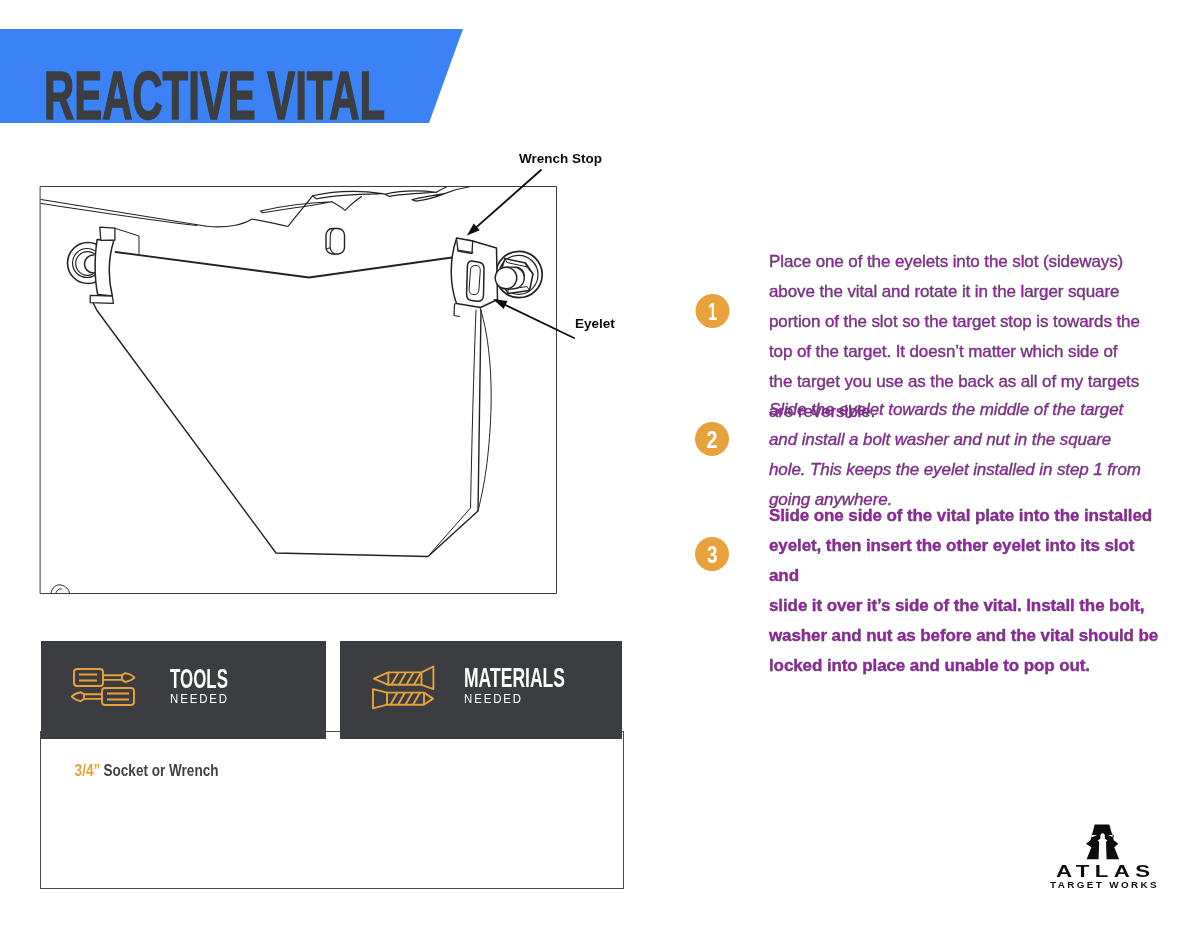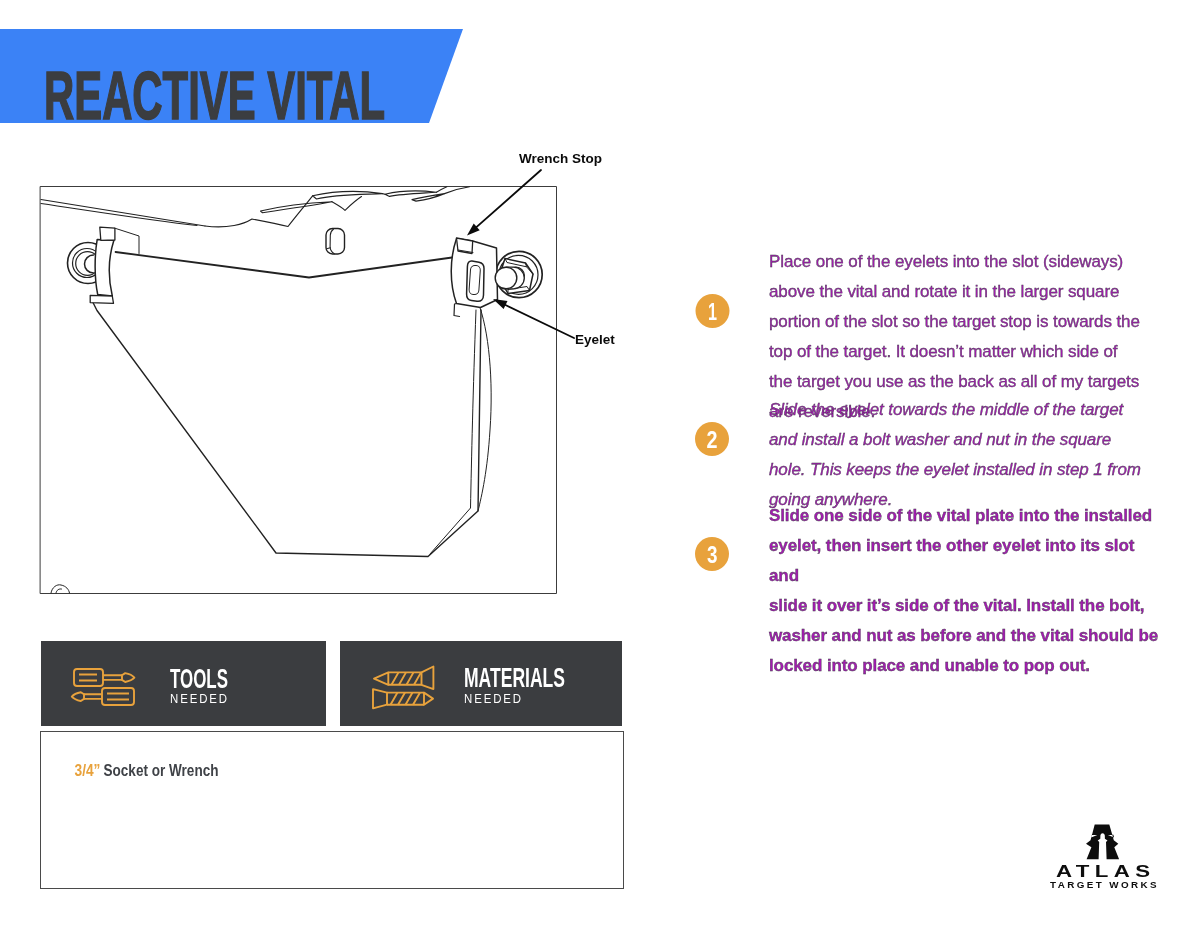--- a/index.html
+++ b/index.html
@@ -5,21 +5,21 @@
   html,body{margin:0;padding:0;background:#ffffff;}
   body{width:1200px;height:927px;position:relative;overflow:hidden;
        font-family:"Liberation Sans",sans-serif;}
   .banner{position:absolute;left:0;top:29px;width:463px;height:94px;
           background:#3b82f6;
           clip-path:polygon(0 0,100% 0,calc(100% - 34px) 100%,0 100%);}
   .step{position:absolute;left:769px;width:390px;color:#a21caf;
         font-size:17px;line-height:30px;letter-spacing:-0.1px;
         -webkit-text-stroke:0.35px #3F4247;}
   .lbl{position:absolute;color:#0b0b0b;font-weight:bold;font-size:13.5px;}
-  .darkbox{position:absolute;background:#3B3D40;height:85px;top:641px;}
+  .darkbox{position:absolute;background:#3B3D40;height:98px;top:641px;}
   .whitebox{position:absolute;left:40px;top:731px;width:582px;height:156px;
             border:1px solid #4a4a4a;background:#fff;}
   .bottomtxt{position:absolute;}
 </style>
 </head>
 <body>
 
 <div class="banner">
   <svg width="463" height="126">
     <text x="44" y="90" font-family="Liberation Sans, sans-serif" font-weight="bold" font-size="69" fill="#3B3D40" stroke="#3B3D40" stroke-width="1.6" textLength="341" lengthAdjust="spacingAndGlyphs">REACTIVE VITAL</text>
@@ -119,21 +119,21 @@
     <path d="M1094.7,824.6 L1109.3,824.6 L1112.4,835.3 L1113.8,840.2 L1118.3,843.8 L1114.3,847.3 L1119.1,859.3 L1086.6,859.3 L1091.4,847.3 L1086,843.8 L1090.5,840.2 L1091.9,835.3 Z
              M1098.6,859.3 L1099.2,842 L1097.7,840.6 L1100.3,838.7 L1100.4,835.4 C1100.7,834.1 1101.5,833.4 1102.6,833.3 C1103.7,833.4 1104.5,834.1 1104.8,835.4 L1104.9,838.7 L1107.5,840.6 L1106,842 L1106.6,859.3 Z
              M1091.8,834.7 L1097.3,835 L1091.1,837.6 Z
              M1113.4,834.7 L1107.9,835 L1114.1,837.6 Z" fill-rule="evenodd"></path>
     <text x="1056" y="877" font-family="Liberation Sans, sans-serif" font-weight="bold" font-size="16.5" letter-spacing="4" textLength="99.5" lengthAdjust="spacingAndGlyphs">ATLAS</text>
     <text x="1050" y="887.5" font-family="Liberation Sans, sans-serif" font-weight="bold" font-size="9" letter-spacing="2.2" textLength="109" lengthAdjust="spacingAndGlyphs">TARGET WORKS</text>
   </g>
 </svg>
 
 <div class="lbl" style="left:519px;top:151px;">Wrench Stop</div>
-<div class="lbl" style="left:575px;top:332px;">Eyelet</div>
+<div class="lbl" style="left:575px;top:316px;">Eyelet</div>
 
 <div class="step" style="top:247px;">Place one of the eyelets into the slot (sideways)<br>above the vital and rotate it in the larger square<br>portion of the slot so the target stop is towards the<br>top of the target. It doesn’t matter which side of<br>the target you use as the back as all of my targets<br>are reversible.</div>
 <div class="step" style="top:395px;font-style:italic;">Slide the eyelet towards the middle of the target<br>and install a bolt washer and nut in the square<br>hole. This keeps the eyelet installed in step 1 from<br>going anywhere.</div>
 <div class="step" style="top:501px;font-weight:bold;">Slide one side of the vital plate into the installed<br>eyelet, then insert the other eyelet into its slot and<br>slide it over it’s side of the vital. Install the bolt,<br>washer and nut as before and the vital should be<br>locked into place and unable to pop out.</div>
 
 <div class="whitebox"></div>
 <div class="darkbox" style="left:41px;width:285px;">
   <svg width="285" height="90">
     <g stroke="#E8A23C" stroke-width="1.9" fill="none" stroke-linejoin="round">
       <rect x="33" y="28" width="29" height="17" rx="3"></rect>

